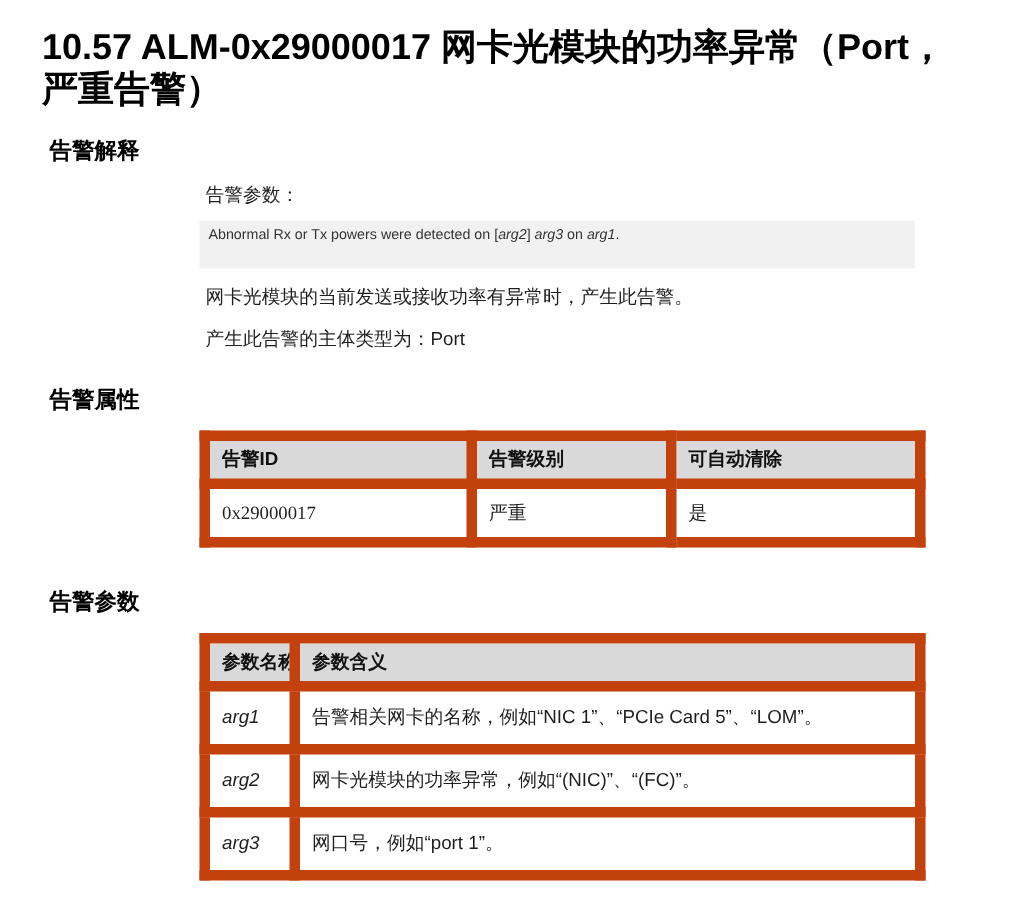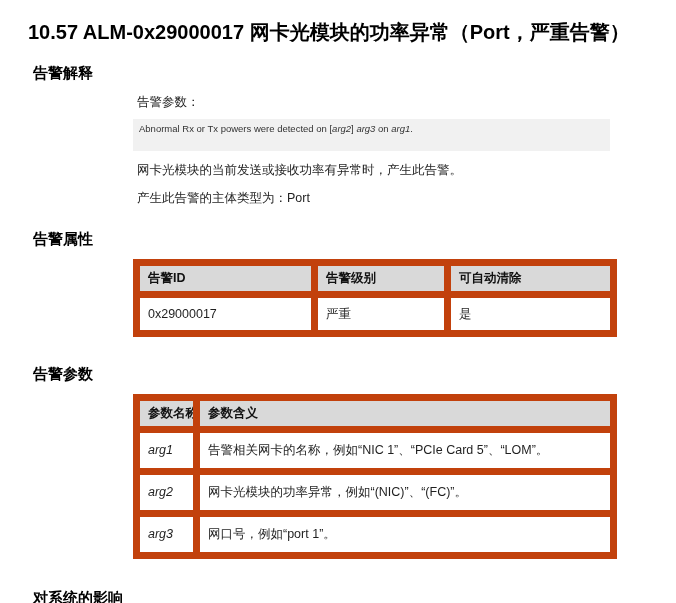--- a/index.html
+++ b/index.html
@@ -12,21 +12,21 @@
   .doc {
     position: relative;
     width: 676px;
     height: 603px;
     background: #ffffff;
     overflow: hidden;
   }
   .page-title {
     margin: 18px 28px 0 28px;
     max-width: 618px;
-    font-size: 20px;
+    font-size: 24px;
     line-height: 28px;
     font-weight: bold;
     color: #000000;
   }
   .section-heading {
     margin: 0 0 0 33px;
     font-size: 15px;
     line-height: 18px;
     font-weight: bold;
     color: #000000;
@@ -79,21 +79,21 @@
     color: #1f1f1f;
     overflow: hidden;
     white-space: nowrap;
   }
   table.doc-table th {
     background: #d9d9d9;
     font-weight: bold;
     color: #111111;
     height: 15px;
   }
-  table.attr-table td { height: 22px; }
+  table.attr-table td { height: 22px; font-family: Liberation Serif, serif; }
   table.param-table td { height: 25px; }
   .italic { font-style: italic; }
   .col-a1 { width: 178px; }
   .col-a2 { width: 133px; }
   .col-a3 { width: 166px; }
   .col-p1 { width: 60px; }
   .col-p2 { width: 417px; }
 </style>
 </head>
 <body>

